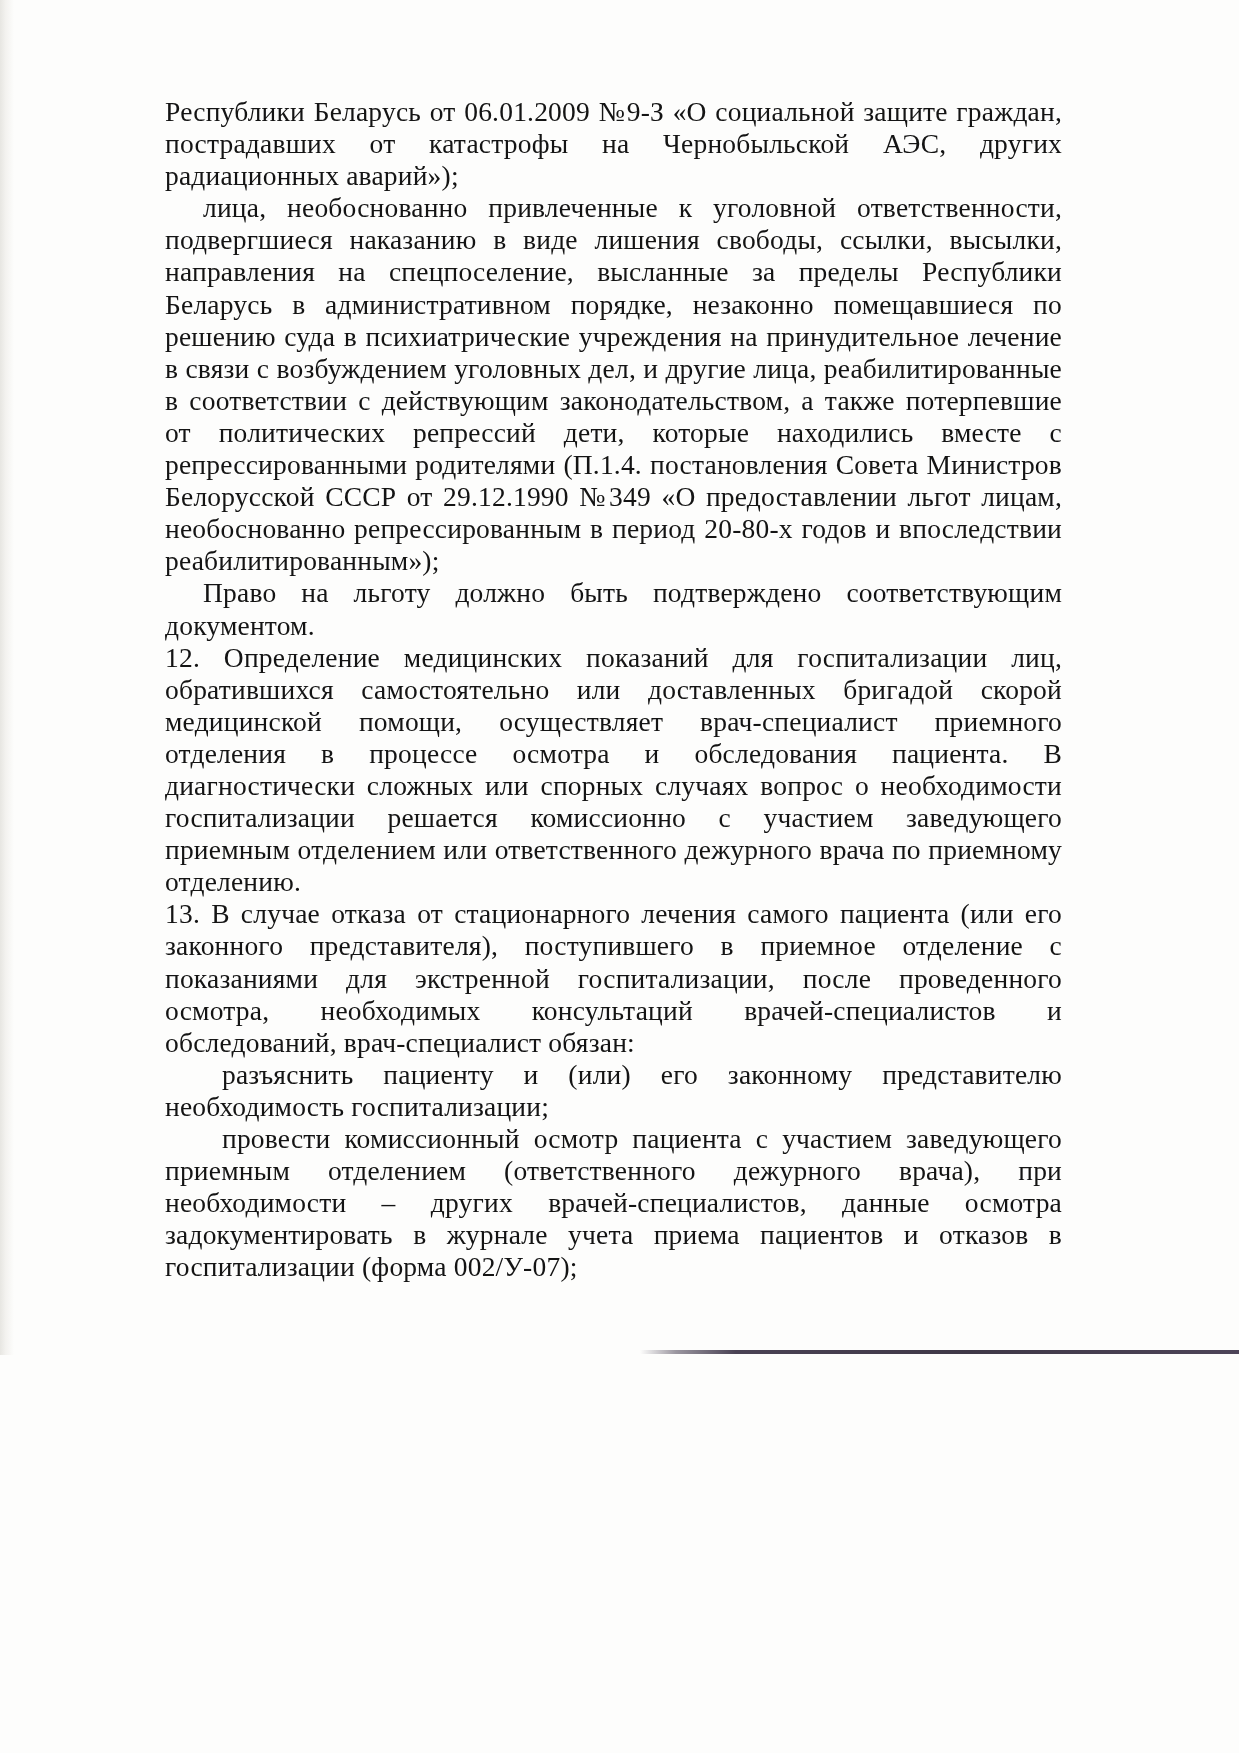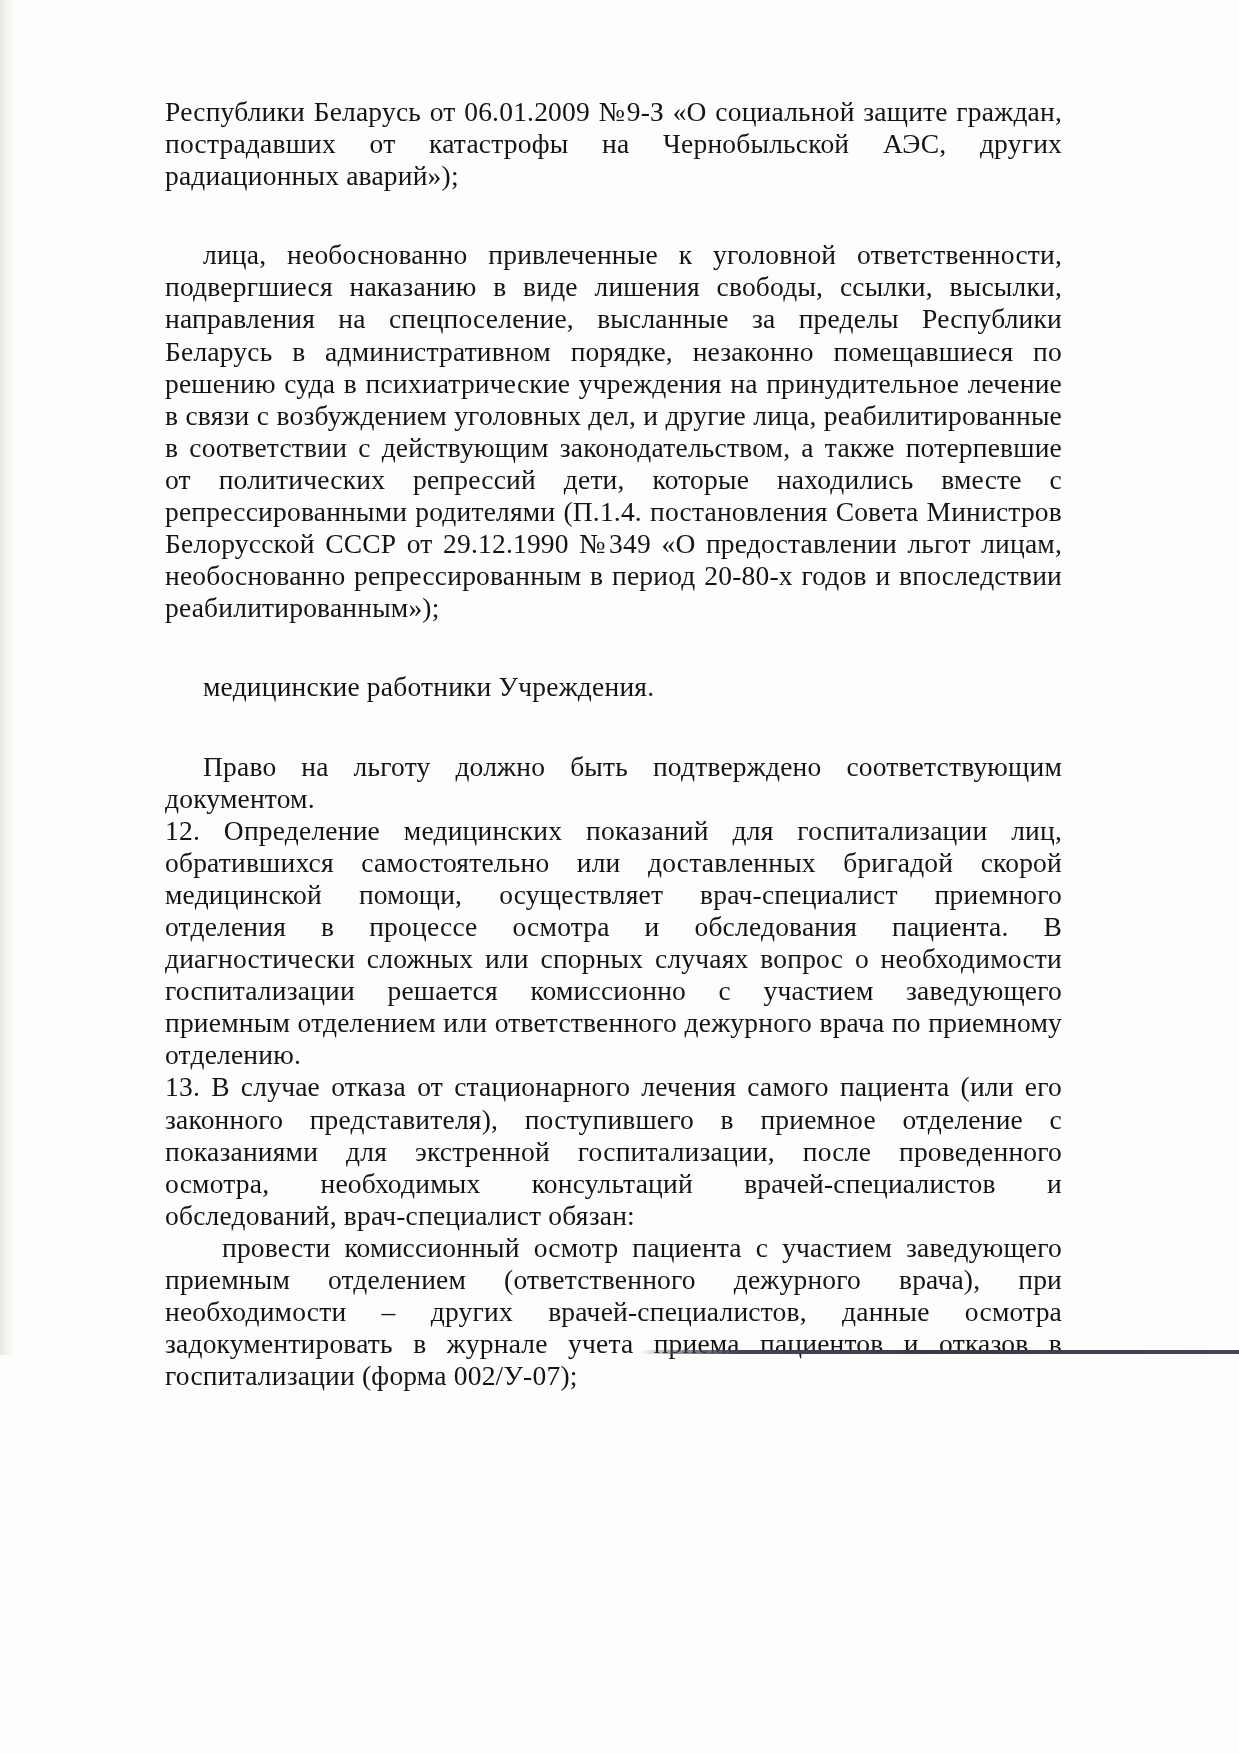--- a/index.html
+++ b/index.html
@@ -48,32 +48,32 @@
     font-family: "Liberation Serif", "DejaVu Serif", serif;
     font-size: 27.5px;
     line-height: 32.1px;
     letter-spacing: 0.2px;
   }
   .para {
     margin: 0;
     padding: 0;
     text-align: justify;
   }
-  .para.indent-normal { text-indent: 38px; margin-top: 47px; }
+  .para.indent-normal { text-indent: 38px; }
   .para.indent-deep   { text-indent: 57px; }
   .para.justify-last  { text-align-last: justify; }
 </style>
 </head>
 <body>
 
 <div class="scan-page">
   <div class="scan-left-edge"></div>
   <div class="text-block">
       <p class="para indent-none">Республики Беларусь от 06.01.2009 №9-З «О социальной защите граждан, пострадавших от катастрофы на Чернобыльской АЭС, других радиационных аварий»);</p>
       <p class="para indent-normal">лица, необоснованно привлеченные к уголовной ответственности, подвергшиеся наказанию в виде лишения свободы, ссылки, высылки, направления на спецпоселение, высланные за пределы Республики Беларусь в административном порядке, незаконно помещавшиеся по решению суда в психиатрические учреждения на принудительное лечение в связи с возбуждением уголовных дел, и другие лица, реабилитированные в соответствии с действующим законодательством, а также потерпевшие от политических репрессий дети, которые находились вместе с репрессированными родителями (П.1.4. постановления Совета Министров Белорусской СССР от 29.12.1990 №349 «О предоставлении льгот лицам, необоснованно репрессированным в период 20-80-х годов и впоследствии реабилитированным»);</p>
-      <p class="para indent-normal">медицинские работники Учреждения.</p>
       <p class="para indent-normal">Право на льготу должно быть подтверждено соответствующим документом.</p>
       <p class="para indent-none">12. Определение медицинских показаний для госпитализации лиц, обратившихся самостоятельно или доставленных бригадой скорой медицинской помощи, осуществляет врач-специалист приемного отделения в процессе осмотра и обследования пациента. В диагностически сложных или спорных случаях вопрос о необходимости госпитализации решается комиссионно с участием заведующего приемным отделением или ответственного дежурного врача по приемному отделению.</p>
       <p class="para indent-none">13. В случае отказа от стационарного лечения самого пациента (или его законного представителя), поступившего в приемное отделение с показаниями для экстренной госпитализации, после проведенного осмотра, необходимых консультаций врачей-специалистов и обследований, врач-специалист обязан:</p>
+      <p class="para indent-deep">разъяснить пациенту и (или) его законному представителю необходимость госпитализации;</p>
       <p class="para indent-deep">провести комиссионный осмотр пациента с участием заведующего приемным отделением (ответственного дежурного врача), при необходимости – других врачей-специалистов, данные осмотра задокументировать в журнале учета приема пациентов и отказов в госпитализации (форма 002/У-07);</p>
     </div>
   <div class="scan-bottom-line"></div>
 </div>
 
 </body></html>

